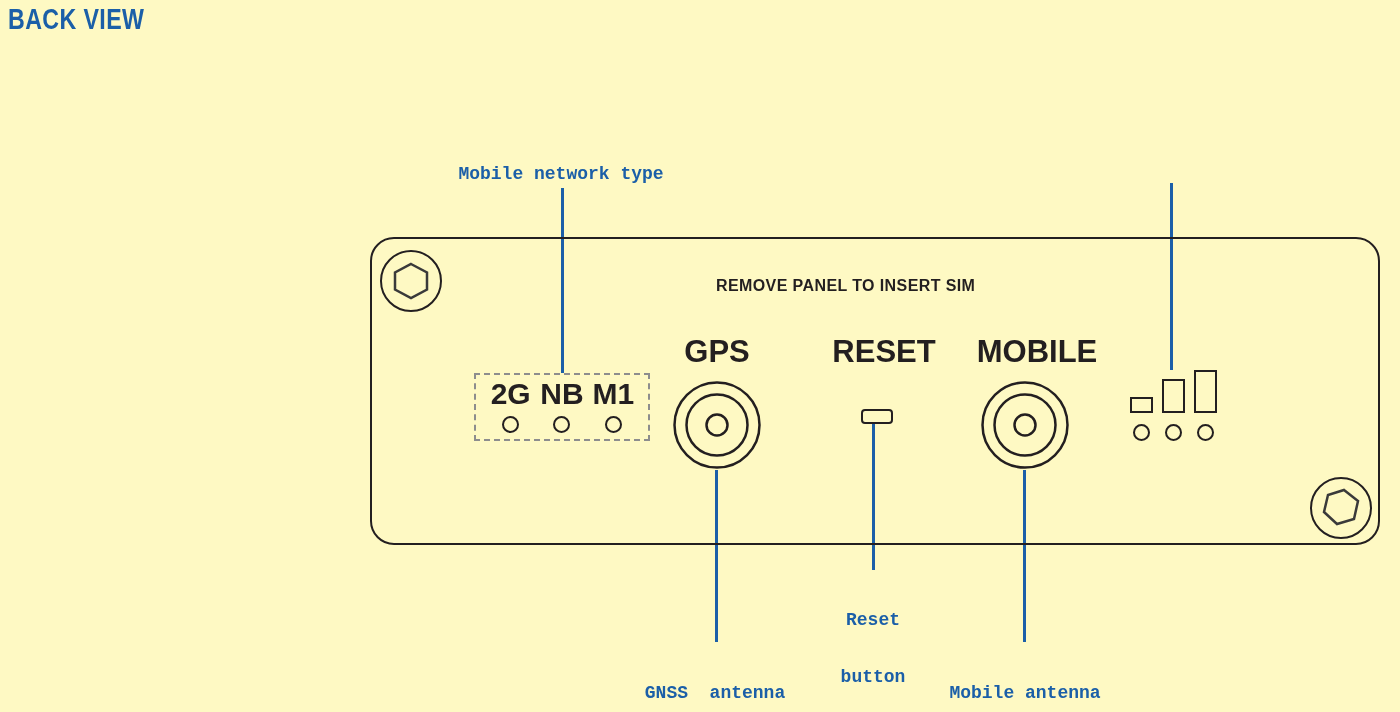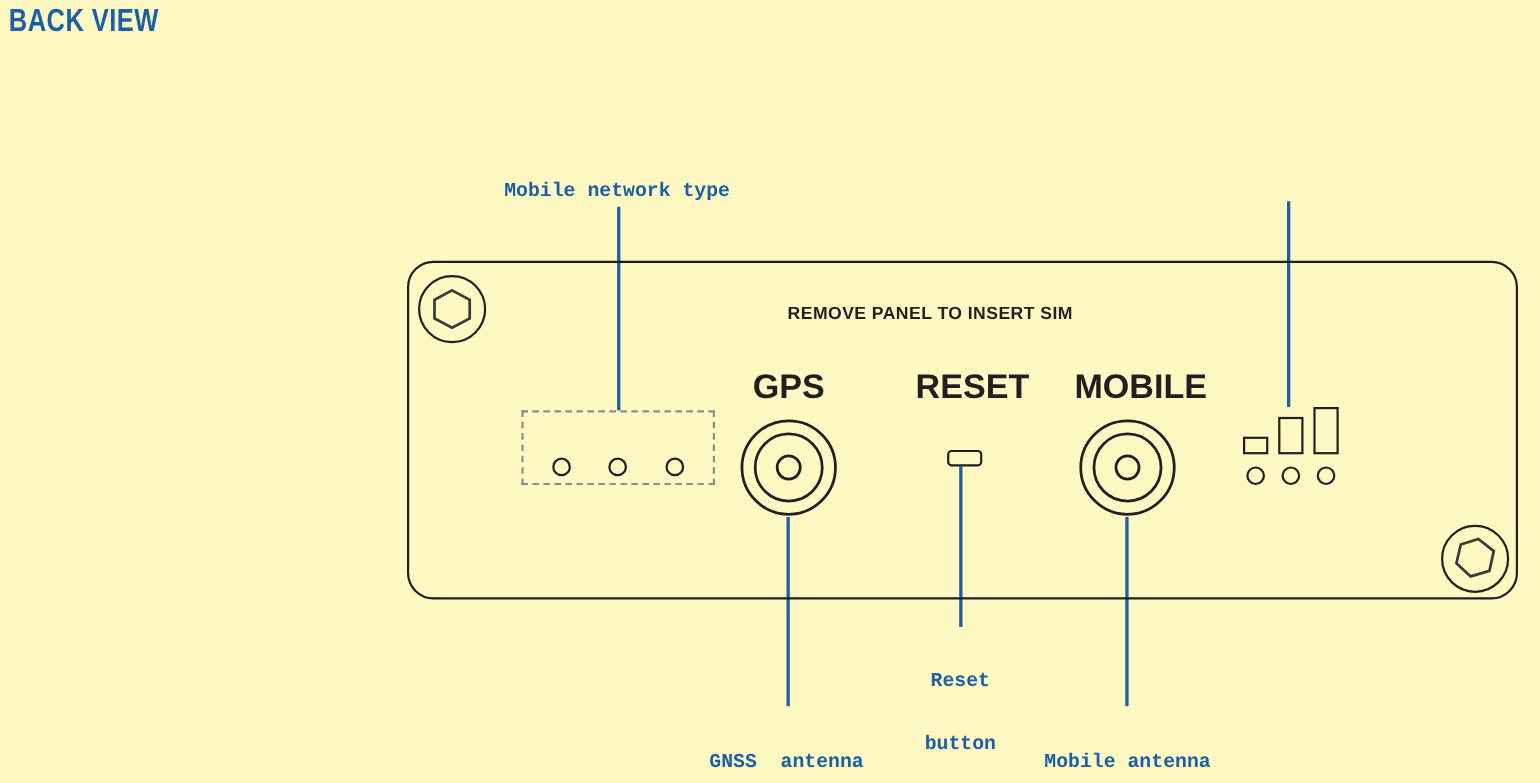--- a/index.html
+++ b/index.html
@@ -201,20 +201,25 @@
     <div class="screw" style="left:938px; top:238px; width:62px; height:62px;">
       <svg width="58" height="58" viewBox="0 0 58 58" aria-hidden="true">
         <polygon points="32,11 46,22 42,40 25,45 12,33 16,16" fill="none" stroke="#3a3a3a" stroke-width="2.5"></polygon>
       </svg>
     </div>
 
     <div class="panel-note" style="left:344px; top:38px;">REMOVE PANEL TO INSERT SIM</div>
 
     <div class="led-box" style="left:102px; top:134px; width:176px; height:68px;"></div>
 
+    <div class="led-label-row" style="left:113px; top:138px; width:154px;">
+      <span>2G</span>
+      <span>NB</span>
+      <span>M1</span>
+    </div>
 
     <div class="led-hole-row" style="left:113px; top:177px; width:154px;">
       <span class="led-hole-cell">
         <span class="led-hole"></span>
       </span>
       <span class="led-hole-cell">
         <span class="led-hole"></span>
       </span>
       <span class="led-hole-cell">
         <span class="led-hole"></span>

